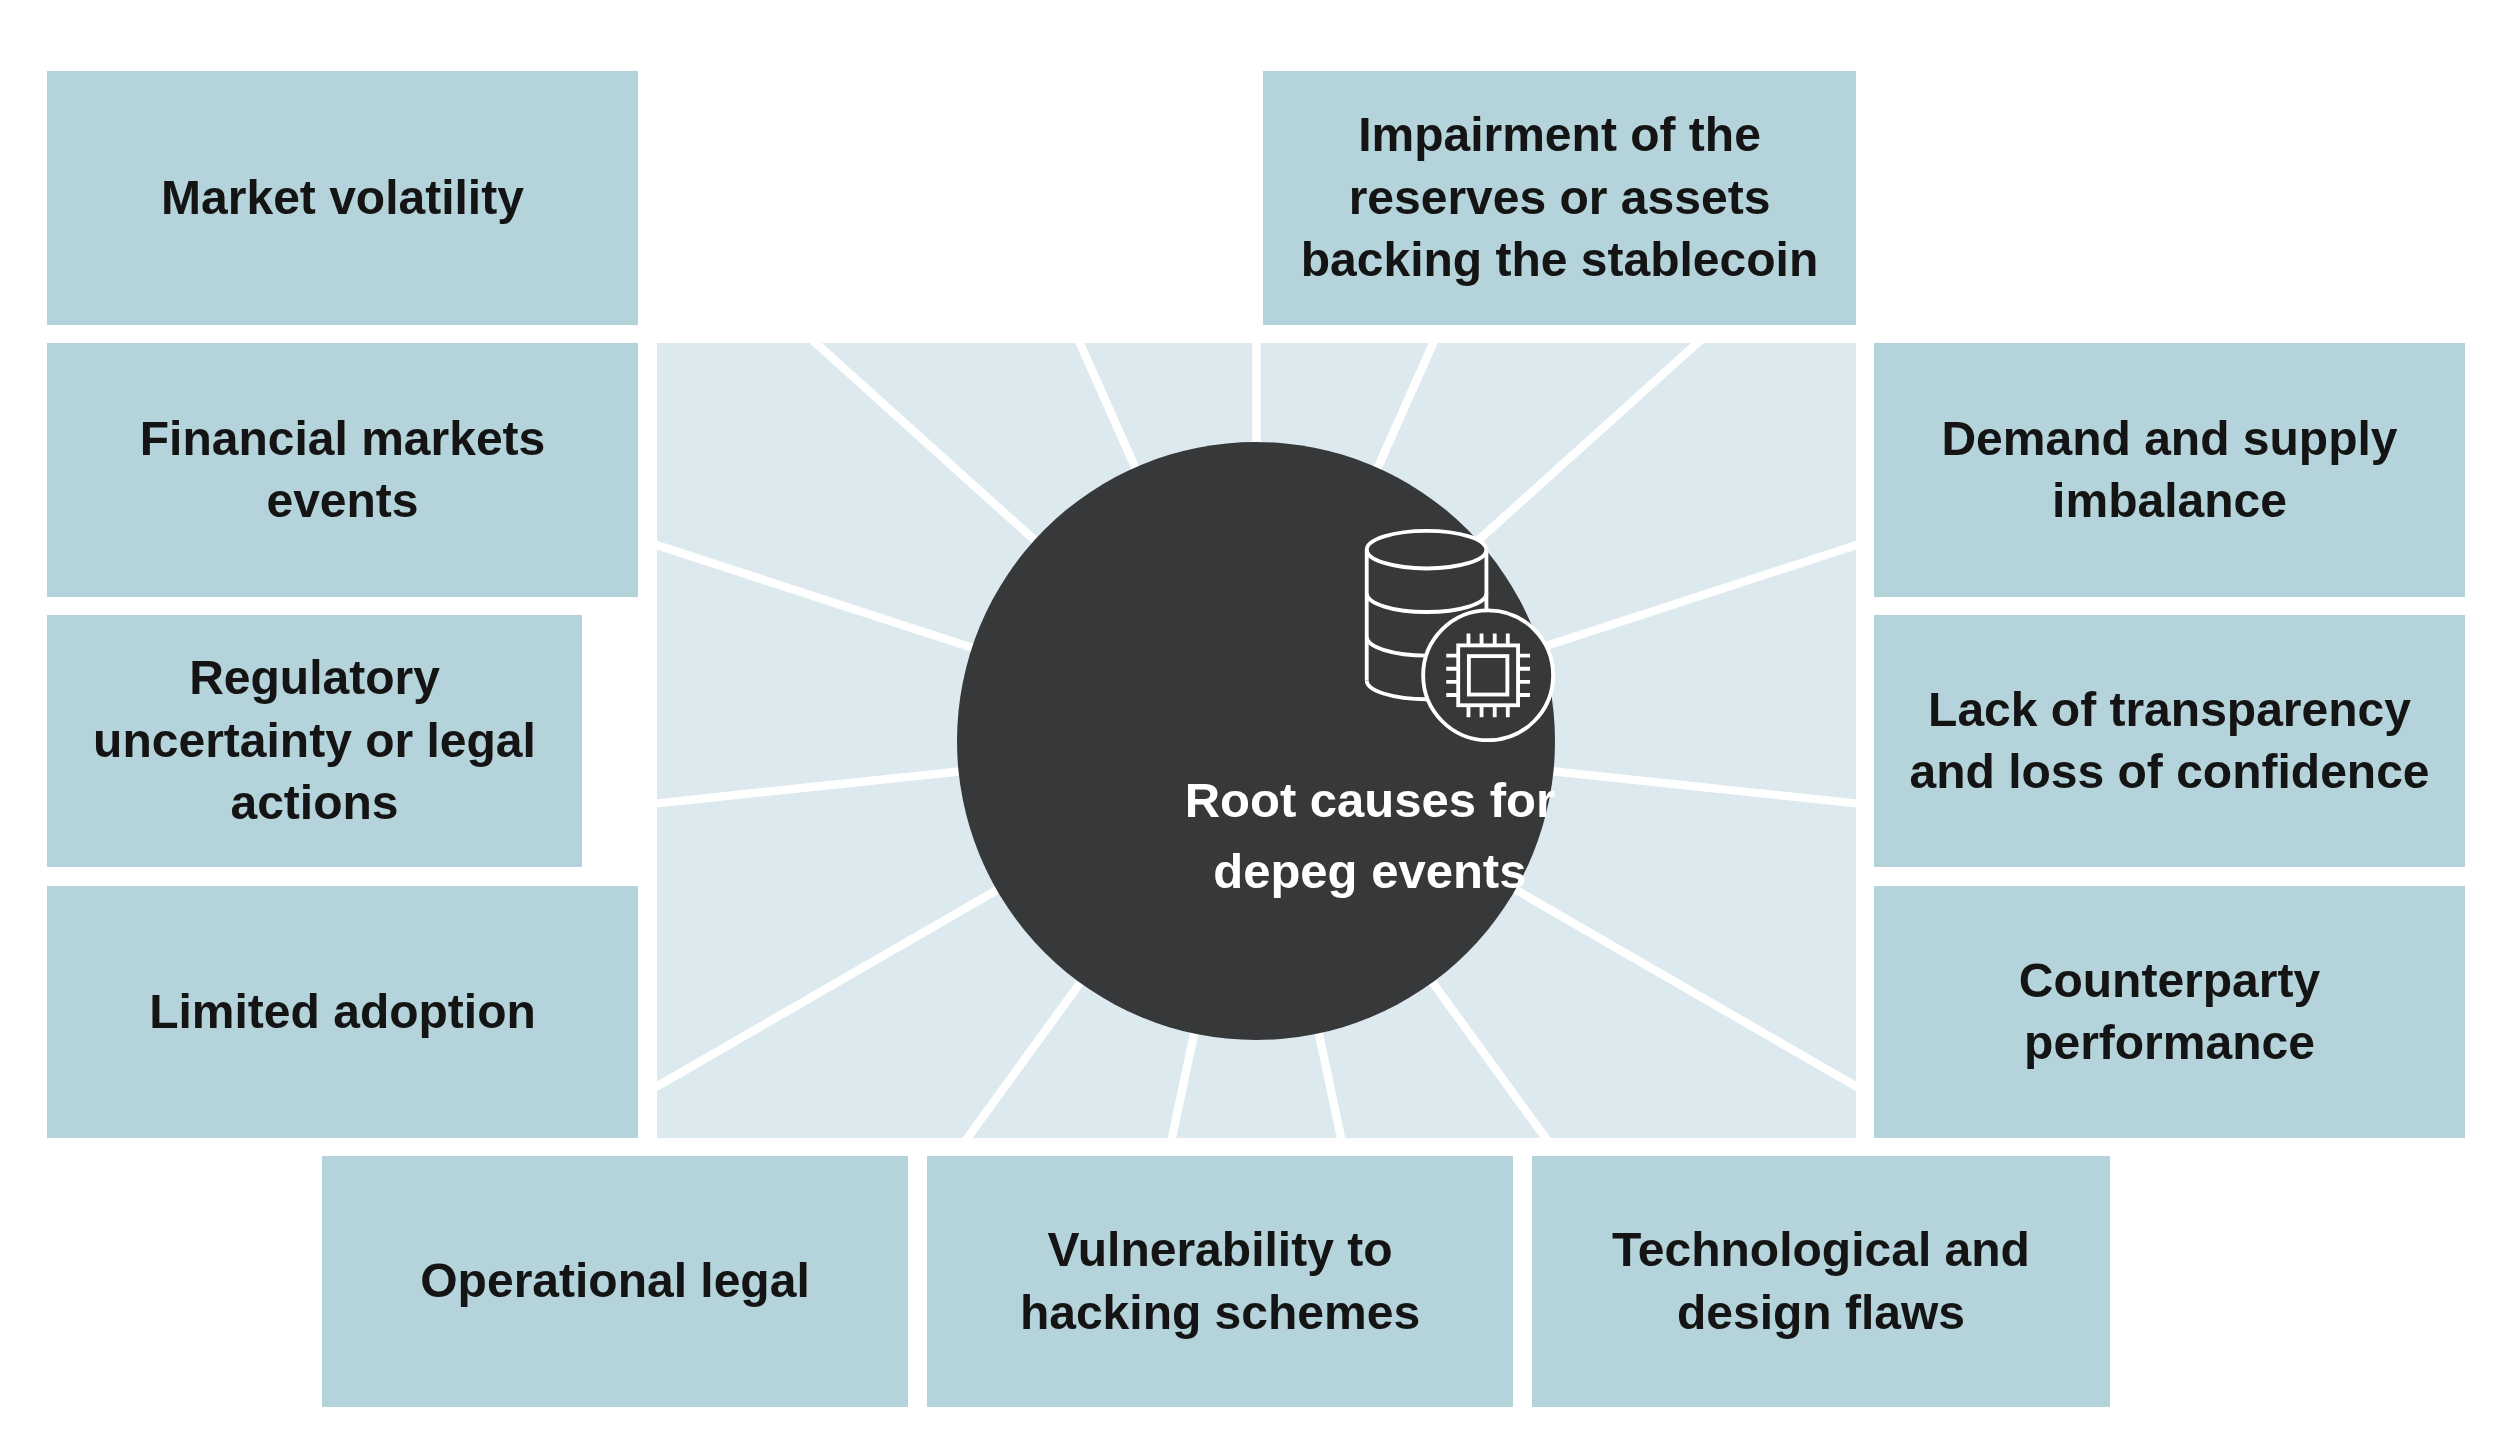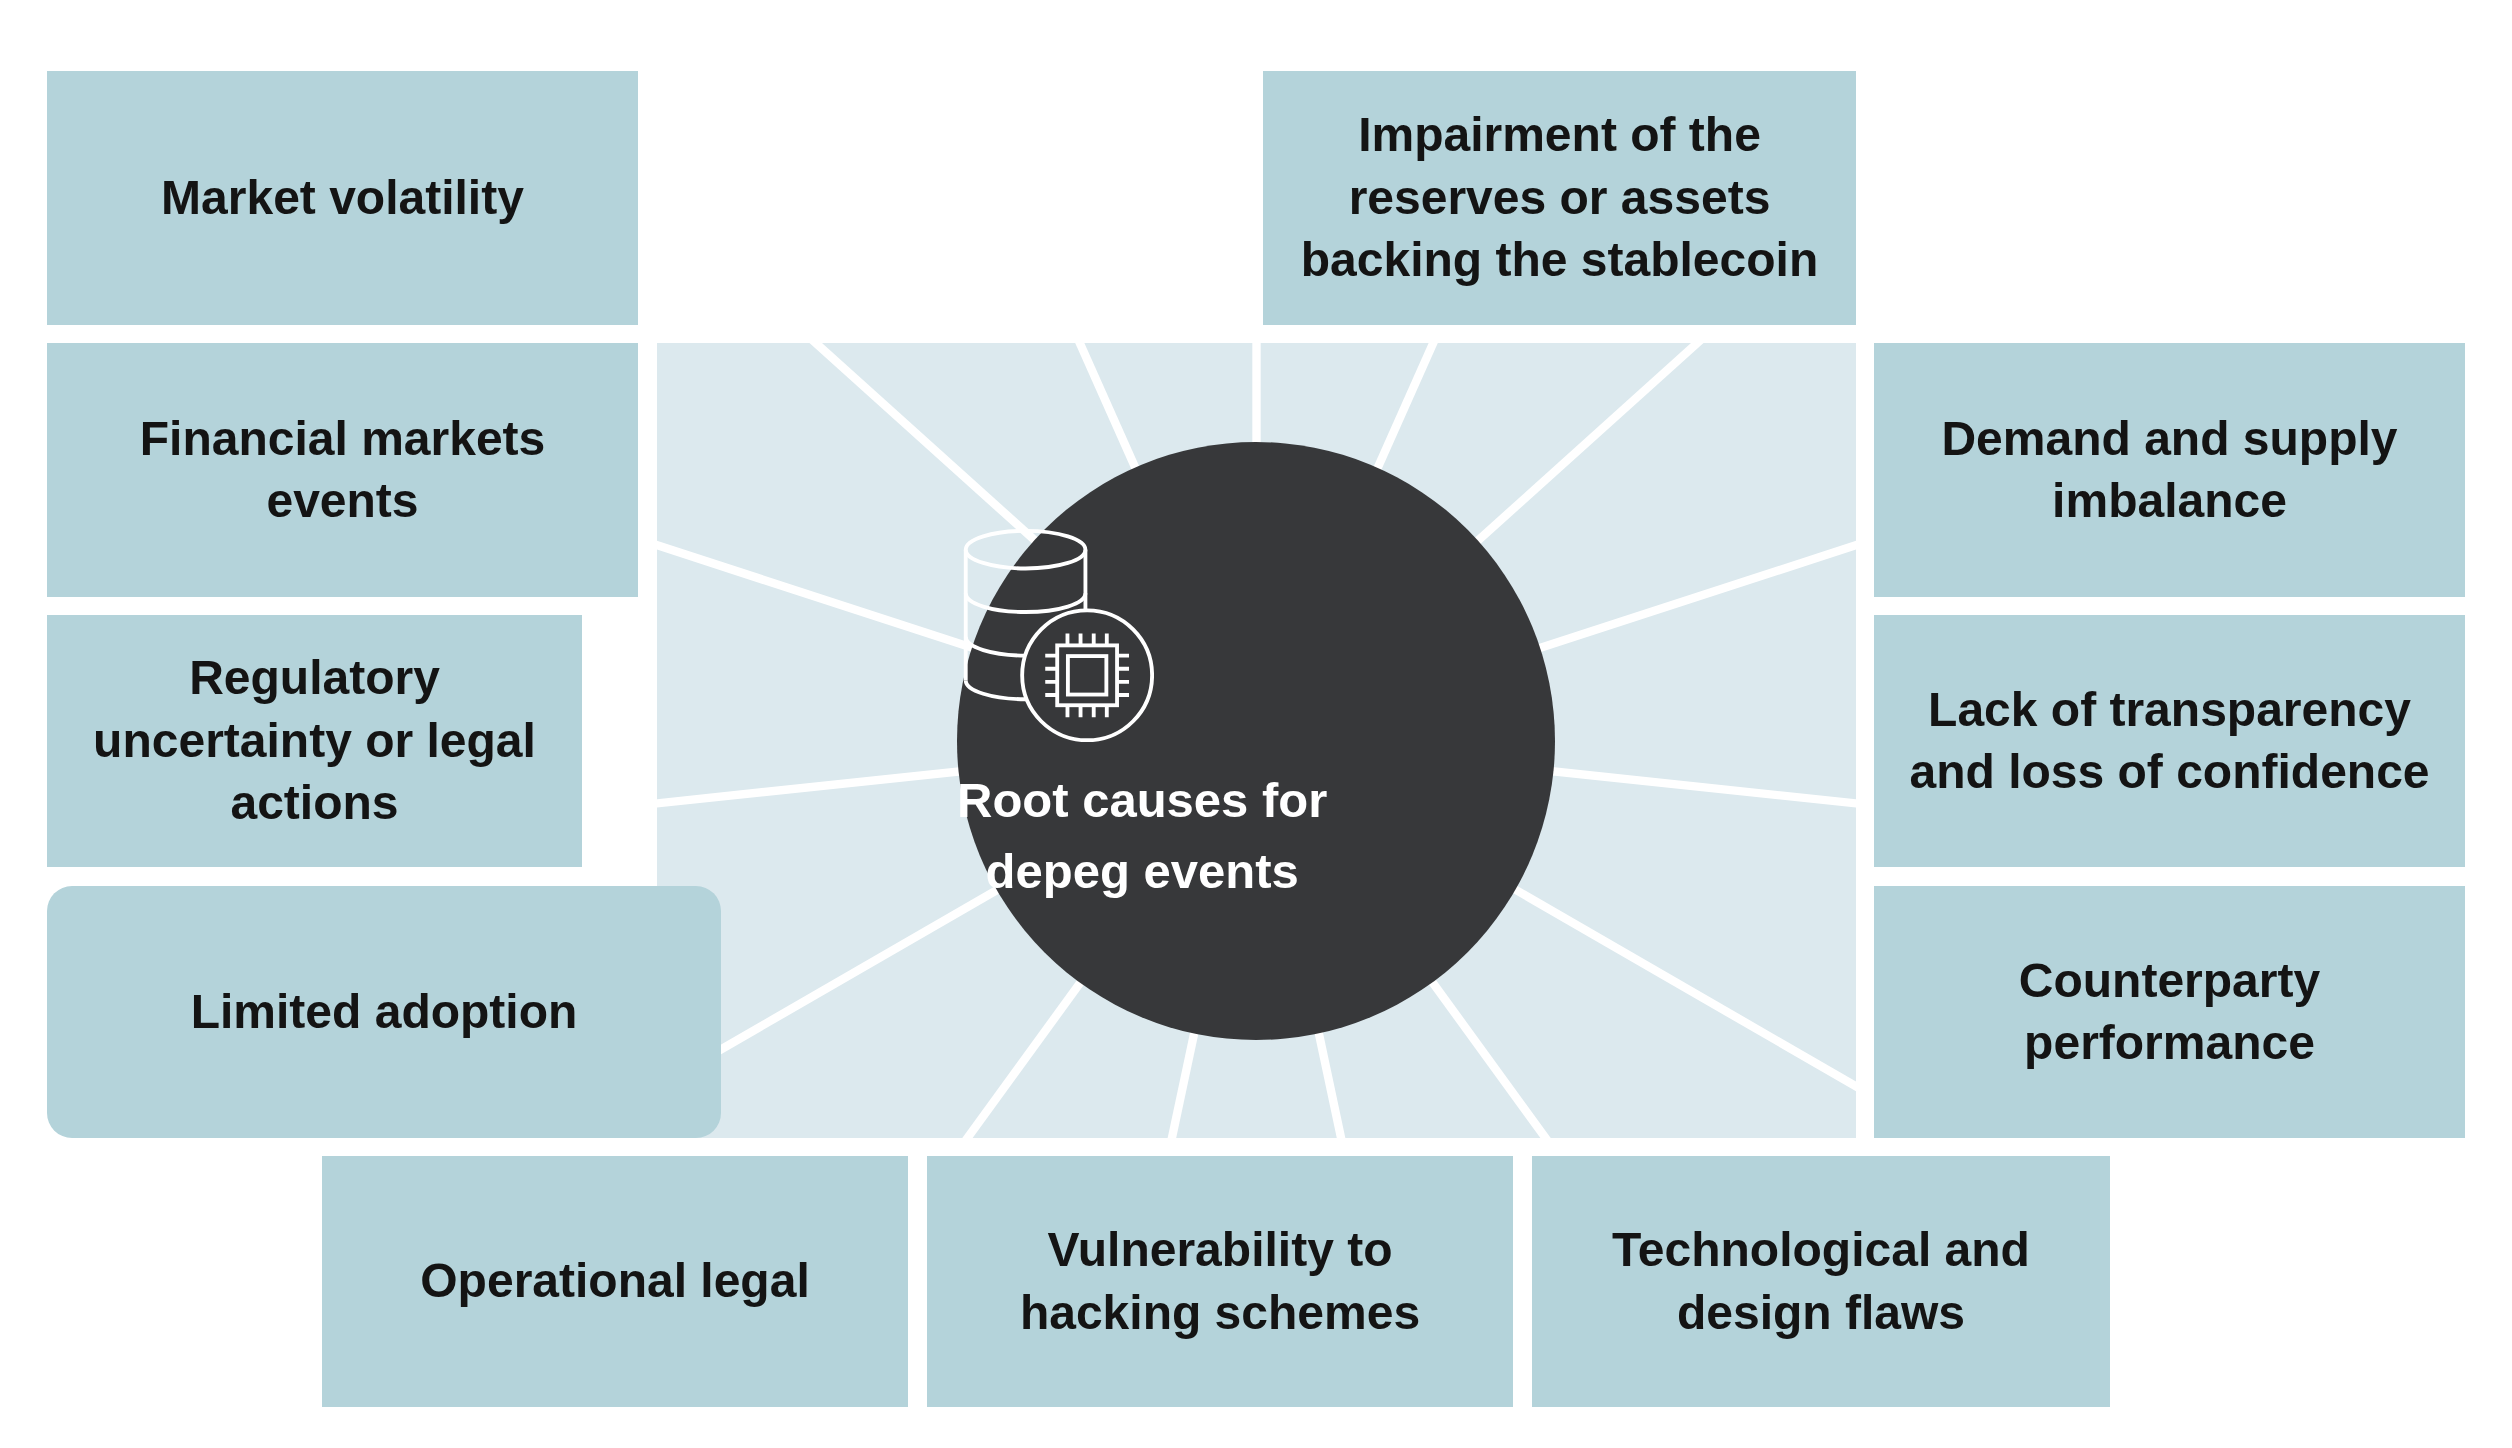--- a/index.html
+++ b/index.html
@@ -20,21 +20,21 @@
     padding:0 30px;box-sizing:border-box;
   }
   
   .t0{left:47px;top:71px;width:591px;height:254px;}
   .t1{left:657px;top:71px;width:588px;height:254px;}
   .t2{left:1263px;top:71px;width:593px;height:254px;}
   .t3{left:1874px;top:71px;width:591px;height:254px;}
   
   .l0{left:47px;top:343px;width:591px;height:254px;}
   .l1{left:47px;top:615px;width:535px;height:252px;}
-  .l2{left:47px;top:886px;width:674px;height:252px;border-radius:25px;}
+  .l2{left:47px;top:886px;width:591px;height:252px;}
   
   .r0{left:1874px;top:343px;width:591px;height:254px;}
   .r1{left:1874px;top:615px;width:591px;height:252px;}
   .r2{left:1874px;top:886px;width:591px;height:252px;}
   
   .b0{left:322px;top:1156px;width:586px;height:251px;}
   .b1{left:927px;top:1156px;width:586px;height:251px;}
   .b2{left:1532px;top:1156px;width:578px;height:251px;}
 
   .sunburst-cell{
@@ -42,21 +42,21 @@
     left:657px;top:343px;width:1199px;height:795px;
     background:#dce9ee;
   }
   .sunburst-cell svg{display:block;width:100%;height:100%;}
 
   .center-circle{
     position:absolute;
     left:957px;top:442px;width:598px;height:598px;
     border-radius:50%;
     background:#37383a;
-    display:flex;flex-direction:column;align-items:flex-start;
+    display:flex;flex-direction:column;align-items:flex-end;
     box-sizing:border-box;
     padding-top:82px;
   }
   .center-title{
     margin-top:23.4px;
     color:#ffffff;
     font-size:49px;font-weight:bold;line-height:1.45;
     text-align:center;
   }
 </style>

